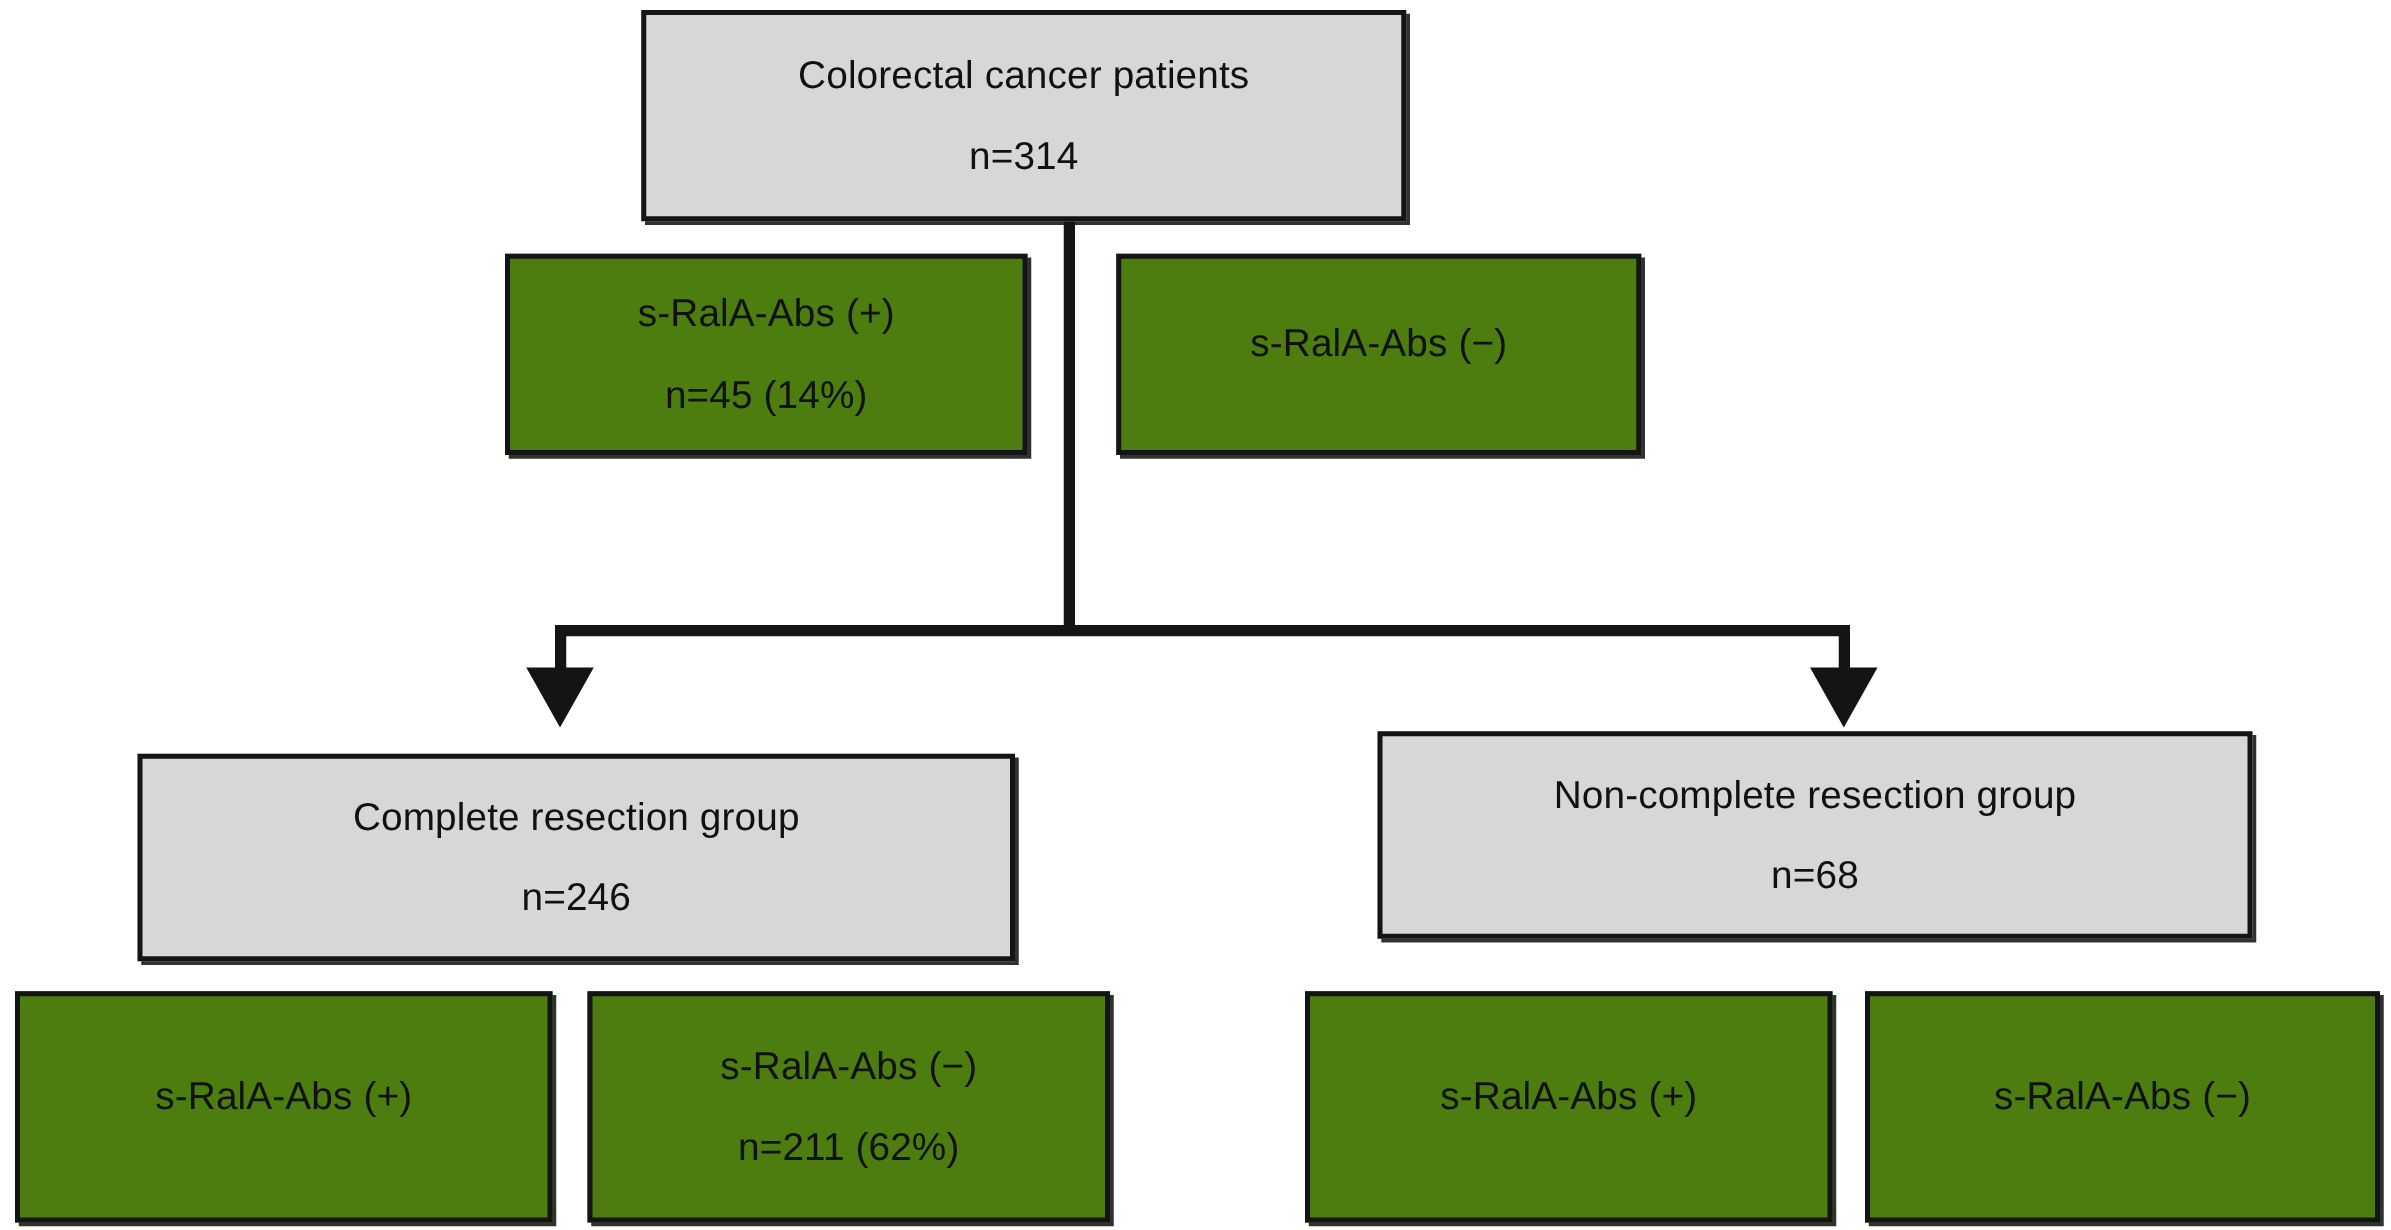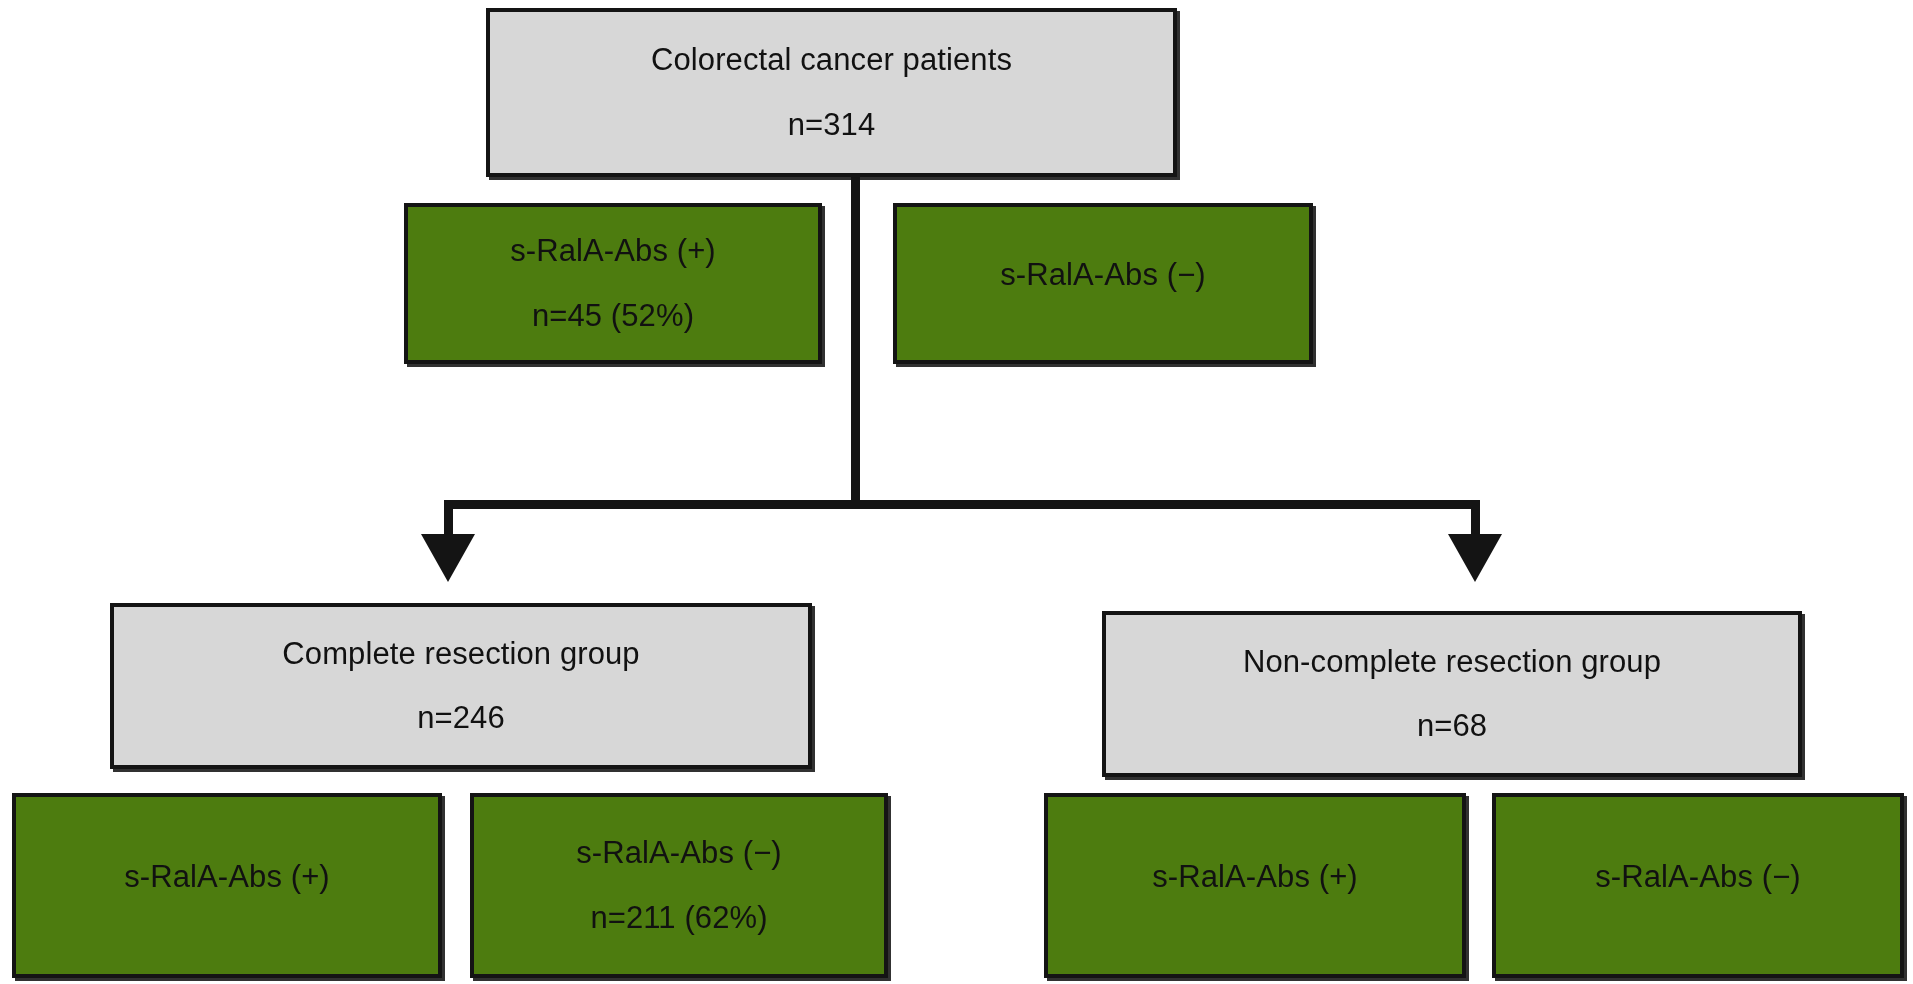--- a/index.html
+++ b/index.html
@@ -70,40 +70,40 @@
               border-right:27px solid transparent;
               border-top:48px solid #141414;"></div>
 
   <div class="vline" style="left:1471px; top:500px; width:9px; height:42px;"></div>
 
   <div class="arrow-head" style="left:1448px; top:534px;
               border-left:27px solid transparent;
               border-right:27px solid transparent;
               border-top:48px solid #141414;"></div>
 
-  <div class="node shaded" style="left:486px; top:8px; width:691px; height:169px;">
+  <div class="node shaded" style="left:513px; top:8px; width:612px; height:169px;">
     <span class="line1">Colorectal cancer patients</span>
     <span class="line2">n=314</span>
   </div>
 
   <div class="node" style="left:404px; top:203px; width:418px; height:161px;">
     <span class="line1">s-RalA-Abs (+)</span>
-    <span class="line2">n=45 (52%)</span>
+    <span class="line2">n=45 (14%)</span>
   </div>
 
   <div class="node" style="left:893px; top:203px; width:420px; height:161px;">
     <span class="line1">s-RalA-Abs (−)</span>
   </div>
 
   <div class="node shaded" style="left:110px; top:603px; width:702px; height:166px;">
     <span class="line1">Complete resection group</span>
     <span class="line2">n=246</span>
   </div>
 
-  <div class="node shaded" style="left:1102px; top:611px; width:700px; height:166px;">
+  <div class="node shaded" style="left:1102px; top:585px; width:700px; height:166px;">
     <span class="line1">Non-complete resection group</span>
     <span class="line2">n=68</span>
   </div>
 
   <div class="node" style="left:12px; top:793px; width:430px; height:185px;">
     <span class="line1">s-RalA-Abs (+)</span>
   </div>
 
   <div class="node" style="left:470px; top:793px; width:418px; height:185px;">
     <span class="line1">s-RalA-Abs (−)</span>

